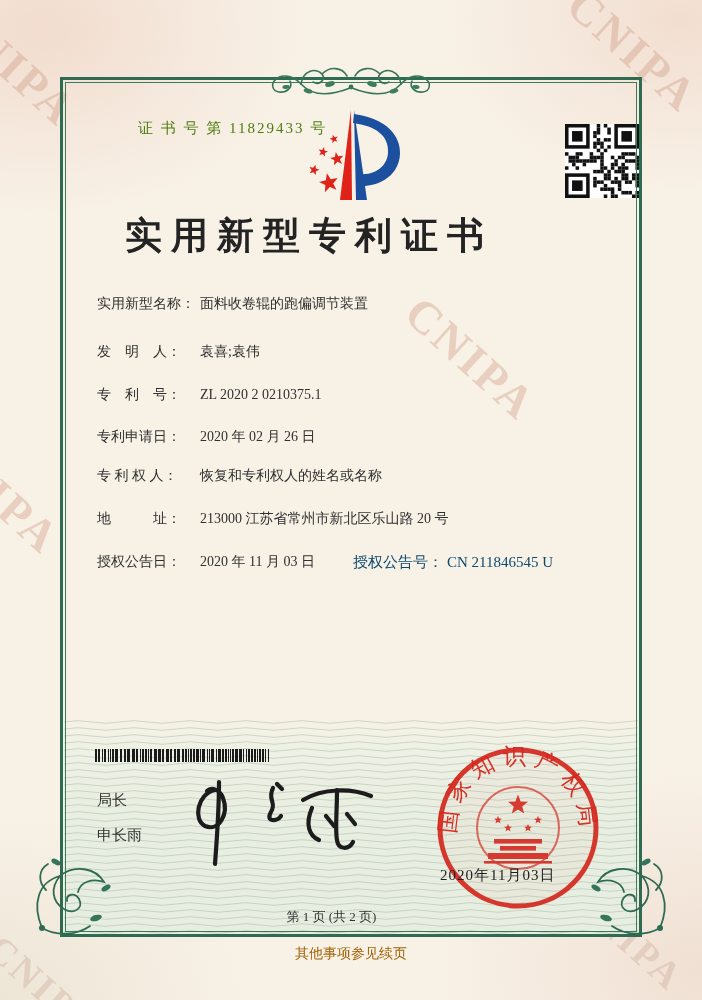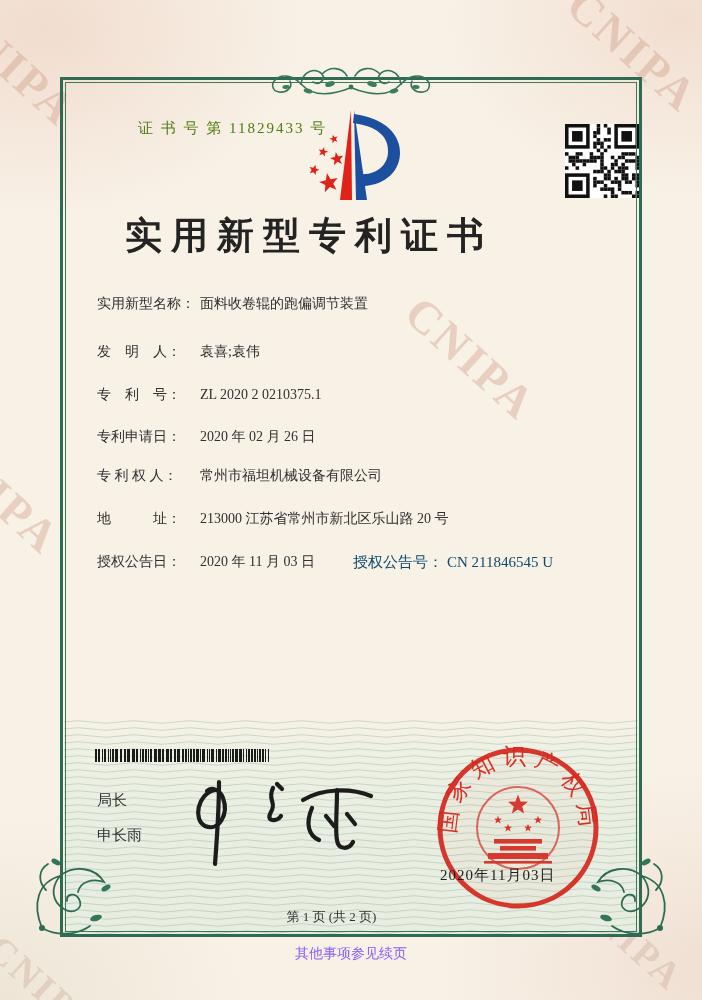--- a/index.html
+++ b/index.html
@@ -43,21 +43,21 @@
   .barcode{left:95px;top:749px;z-index:3;}
   .sig-title{left:97px;top:791px;font-size:15px;color:#333;z-index:3;
     font-family:Liberation Sans, sans-serif;}
   .sig-name{left:97px;top:826px;font-size:15px;color:#333;z-index:3;
     font-family:"Liberation Sans",sans-serif;}
   .sig-script{left:185px;top:776px;z-index:3;}
   .seal{left:434px;top:744px;z-index:4;}
   .seal-date{left:440px;top:866px;width:160px;font-size:15px;letter-spacing:1px;
     color:#1e1e1e;z-index:5;white-space:nowrap;}
   .page-no{left:0;width:663px;top:908px;text-align:center;font-size:13px;color:#333;z-index:4;}
-  .cont-note{left:0;width:702px;top:945px;text-align:center;font-size:14px;color:#8b5cf6;z-index:3;}
+  .cont-note{left:0;width:702px;top:945px;text-align:center;font-size:14px;color:#a16207;z-index:3;}
   .orn{z-index:6;pointer-events:none;}
 </style>
 </head>
 <body>
 
 <span class="wm" style="left:-30px;top:-8px">CNIPA</span>
 <span class="wm" style="left:592px;top:-22px">CNIPA</span>
 <span class="wm" style="left:430px;top:286px">CNIPA</span>
 <span class="wm" style="left:-46px;top:420px">CNIPA</span>
 <span class="wm small" style="left:8px;top:926px">CNIPA</span>
@@ -304,21 +304,21 @@
 <div class="abs frow" style="top:343px">
   <span class="f-label">发　明　人：</span><span class="f-value">袁喜;袁伟</span>
 </div>
 <div class="abs frow" style="top:386px">
   <span class="f-label">专　利　号：</span><span class="f-value">ZL 2020 2 0210375.1</span>
 </div>
 <div class="abs frow" style="top:428px">
   <span class="f-label">专利申请日：</span><span class="f-value">2020 年 02 月 26 日</span>
 </div>
 <div class="abs frow" style="top:467px">
-  <span class="f-label">专 利 权 人：</span><span class="f-value">常州市福坦机械设备有限公司</span>
+  <span class="f-label">专 利 权 人：</span><span class="f-value">恢复和专利权人的姓名或名称</span>
 </div>
 <div class="abs frow" style="top:510px">
   <span class="f-label">地　　　址：</span><span class="f-value">213000  江苏省常州市新北区乐山路 20 号</span>
 </div>
 <div class="abs frow" style="top:553px">
   <span class="f-label">授权公告日：</span><span class="f-value">2020 年 11 月 03 日</span>
 </div>
 <div class="abs grant2" style="top:553px">
   <span>授权公告号：</span><span class="f-value">CN 211846545 U</span>
 </div>

